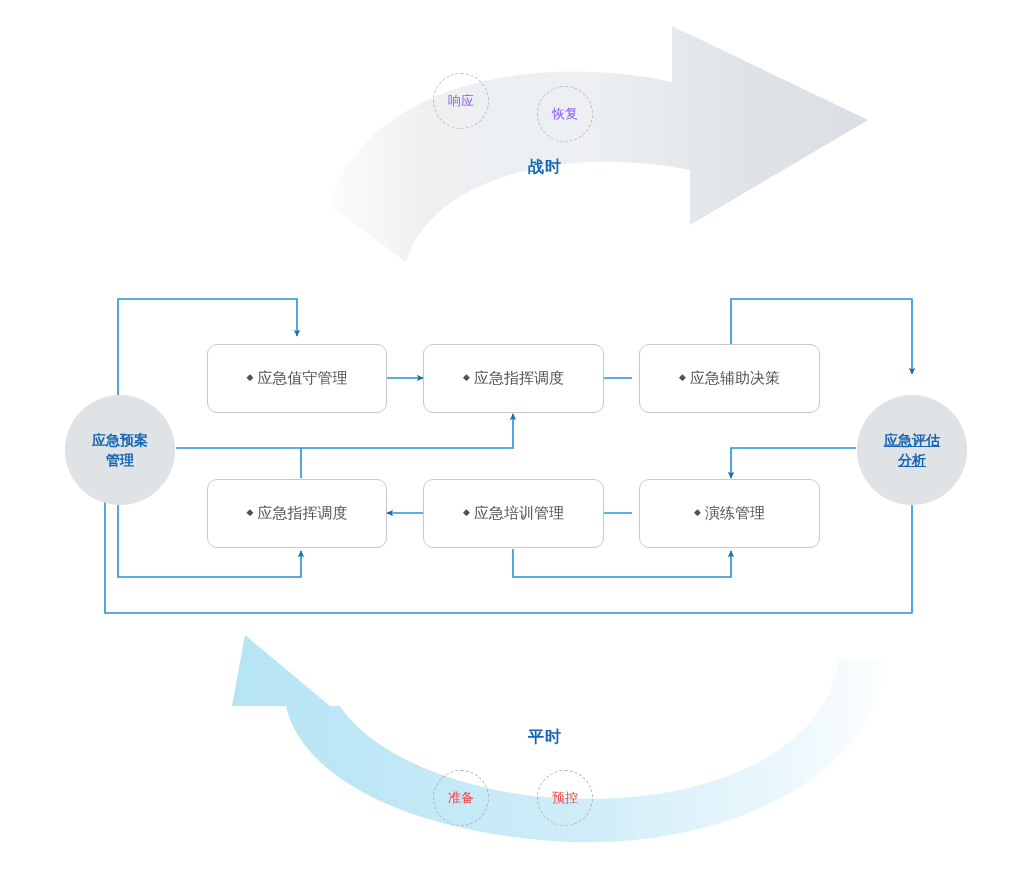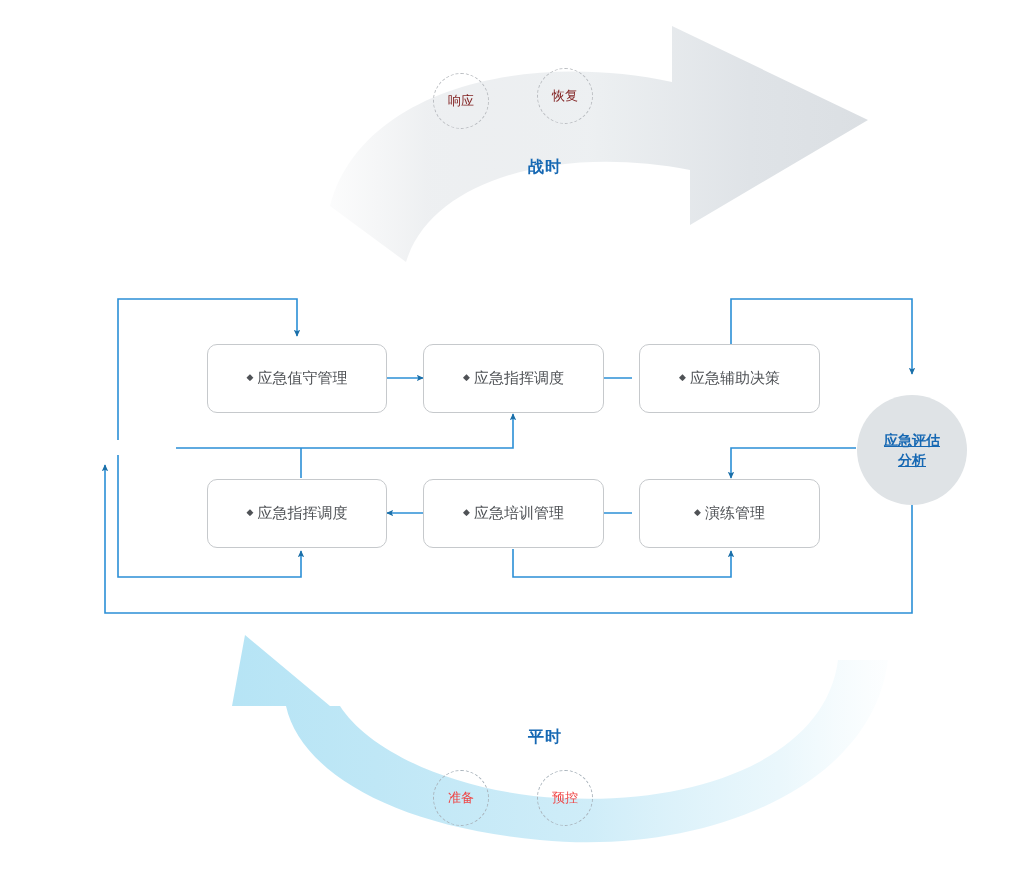--- a/index.html
+++ b/index.html
@@ -27,21 +27,21 @@
   #phase-war{left:525px;top:167px;}
   #phase-peace{left:525px;top:737px;text-align:center;}
 
   
   .stage-circle{
     position:absolute;
     width:56px;height:56px;
     border-radius:50%;
     border:1px dashed #b9bcc0;
     display:flex;align-items:center;justify-content:center;
-    color:#7f1d1d;
+    color:#8b5cf6;
     font-size:13px;
     transform:translate(-50%,-50%);
     box-sizing:border-box;
   }
   .stage-circle.peace{border-color:#a9b3bb;color:#ef4444;}
 
   
   .hub{
     position:absolute;
     width:110px;height:110px;
@@ -155,33 +155,39 @@
 
       <path d="M 912,505 L 912,613 L 105,613 L 105,465" marker-end="url(#arrowBlue)"></path>
     </g>
   </svg>
 
   <div class="phase-label" id="phase-war">战时</div>
 
   <div class="stage-circle" style="left:461px;top:101px;">
     <span>响应</span>
   </div>
-  <div class="stage-circle" style="left:565px;top:96px;">
+  <div class="stage-circle" style="left:565px;top:114px;">
     <span>恢复</span>
   </div>
 
   <div class="phase-label" id="phase-peace">平时</div>
 
   <div class="stage-circle peace" style="left:461px;top:798px;">
     <span>准备</span>
   </div>
   <div class="stage-circle peace" style="left:565px;top:798px;">
     <span>预控</span>
   </div>
 
+  <div class="hub" style="left:120px;top:450px;">
+    <div>
+      <div>应急预案</div>
+      <div>管理</div>
+    </div>
+  </div>
 
   <div class="hub" style="left:912px;top:450px;text-decoration:underline;">
     <div>
       <div>应急评估</div>
       <div>分析</div>
     </div>
   </div>
 
   <div class="box" style="left:207px;top:344px;width:180px;height:69px;">
     <span class="bullet">◆</span>

